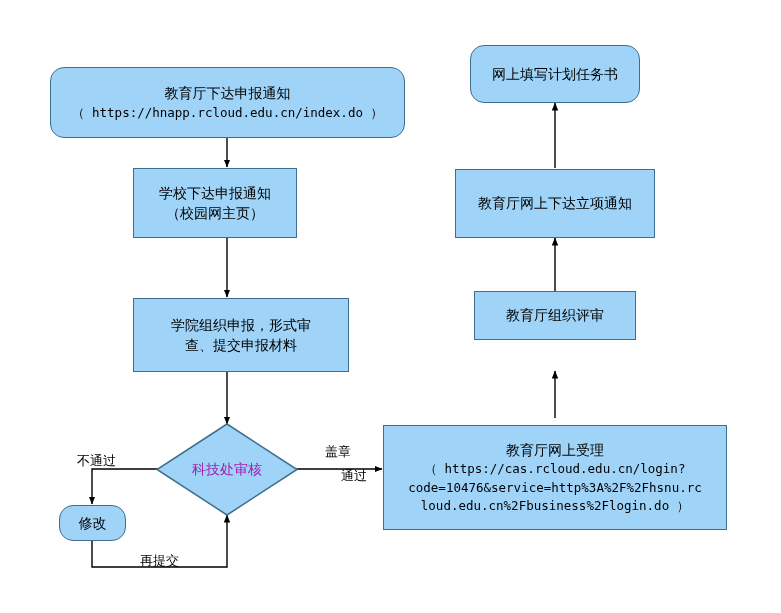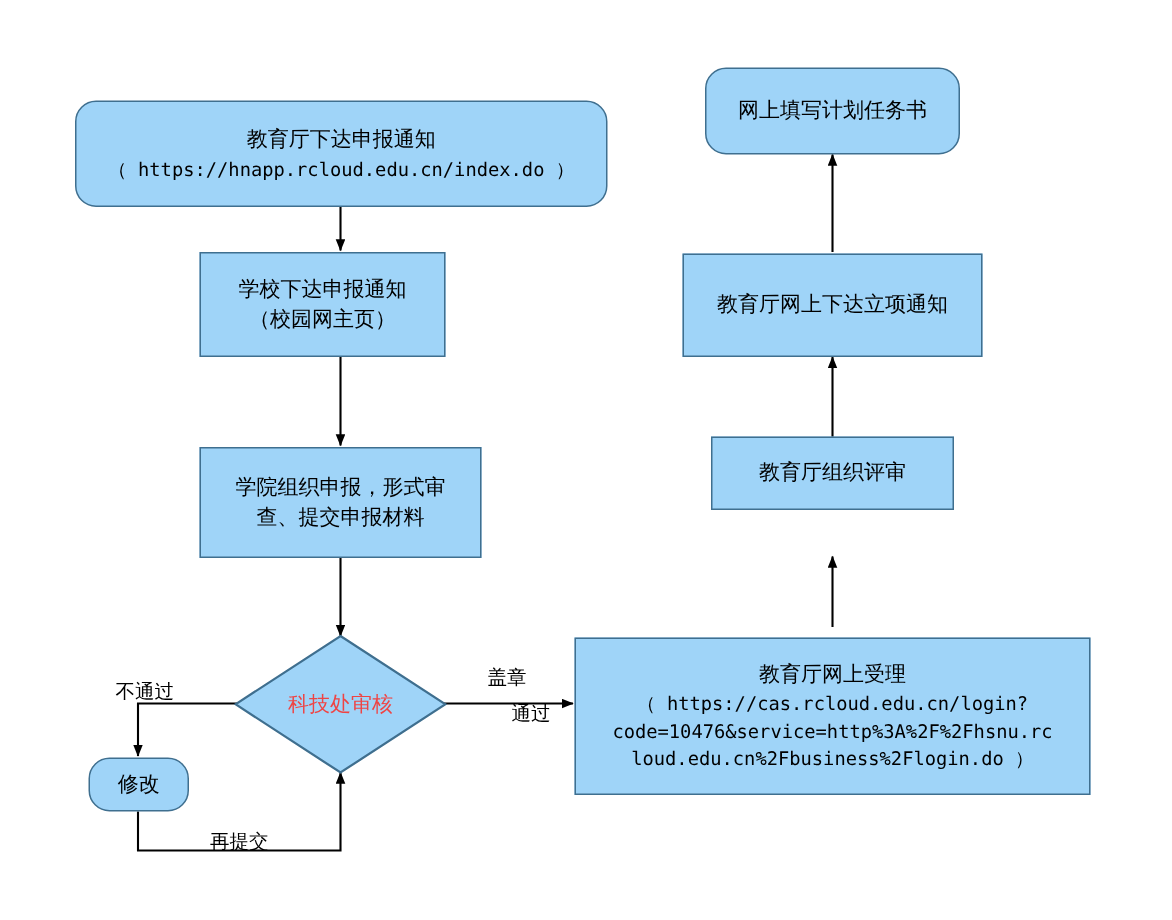--- a/index.html
+++ b/index.html
@@ -52,21 +52,21 @@
     inset: 0;
   }
   .diamond-label {
     position: absolute;
     inset: 0;
     display: flex;
     align-items: center;
     justify-content: center;
     font-family: "DejaVu Sans", sans-serif;
     font-size: 14px;
-    color: #ef4444;
+    color: #a21caf;
     pointer-events: none;
   }
   .edge-label {
     position: absolute;
     font-family: "DejaVu Sans", sans-serif;
     font-size: 13px;
     color: #000;
     background: transparent;
     white-space: nowrap;
   }
@@ -120,21 +120,21 @@
     </span>
   </div>
 
   <div class="node" style="left:133px; top:168px; width:164px; height:70px;">
     <span class="lines">
       <span class="mixed-line cjk">学校下达申报通知</span>
       <span class="mixed-line cjk">（校园网主页）</span>
     </span>
   </div>
 
-  <div class="node" style="left:133px; top:298px; width:188px; height:74px;">
+  <div class="node" style="left:133px; top:298px; width:216px; height:74px;">
     <span class="lines">
       <span class="mixed-line cjk">学院组织申报，形式审</span>
       <span class="mixed-line cjk">查、提交申报材料</span>
     </span>
   </div>
 
   <div class="diamond-wrap" style="left:156px; top:423px; width:142px; height:93px;">
     <svg class="diamond-shape" viewBox="0 0 142 93" xmlns="http://www.w3.org/2000/svg">
       <polygon points="71,1 141,46.5 71,92 1,46.5" fill="#9fd4f8" stroke="#3f6f8f" stroke-width="1.5"></polygon>
     </svg>

